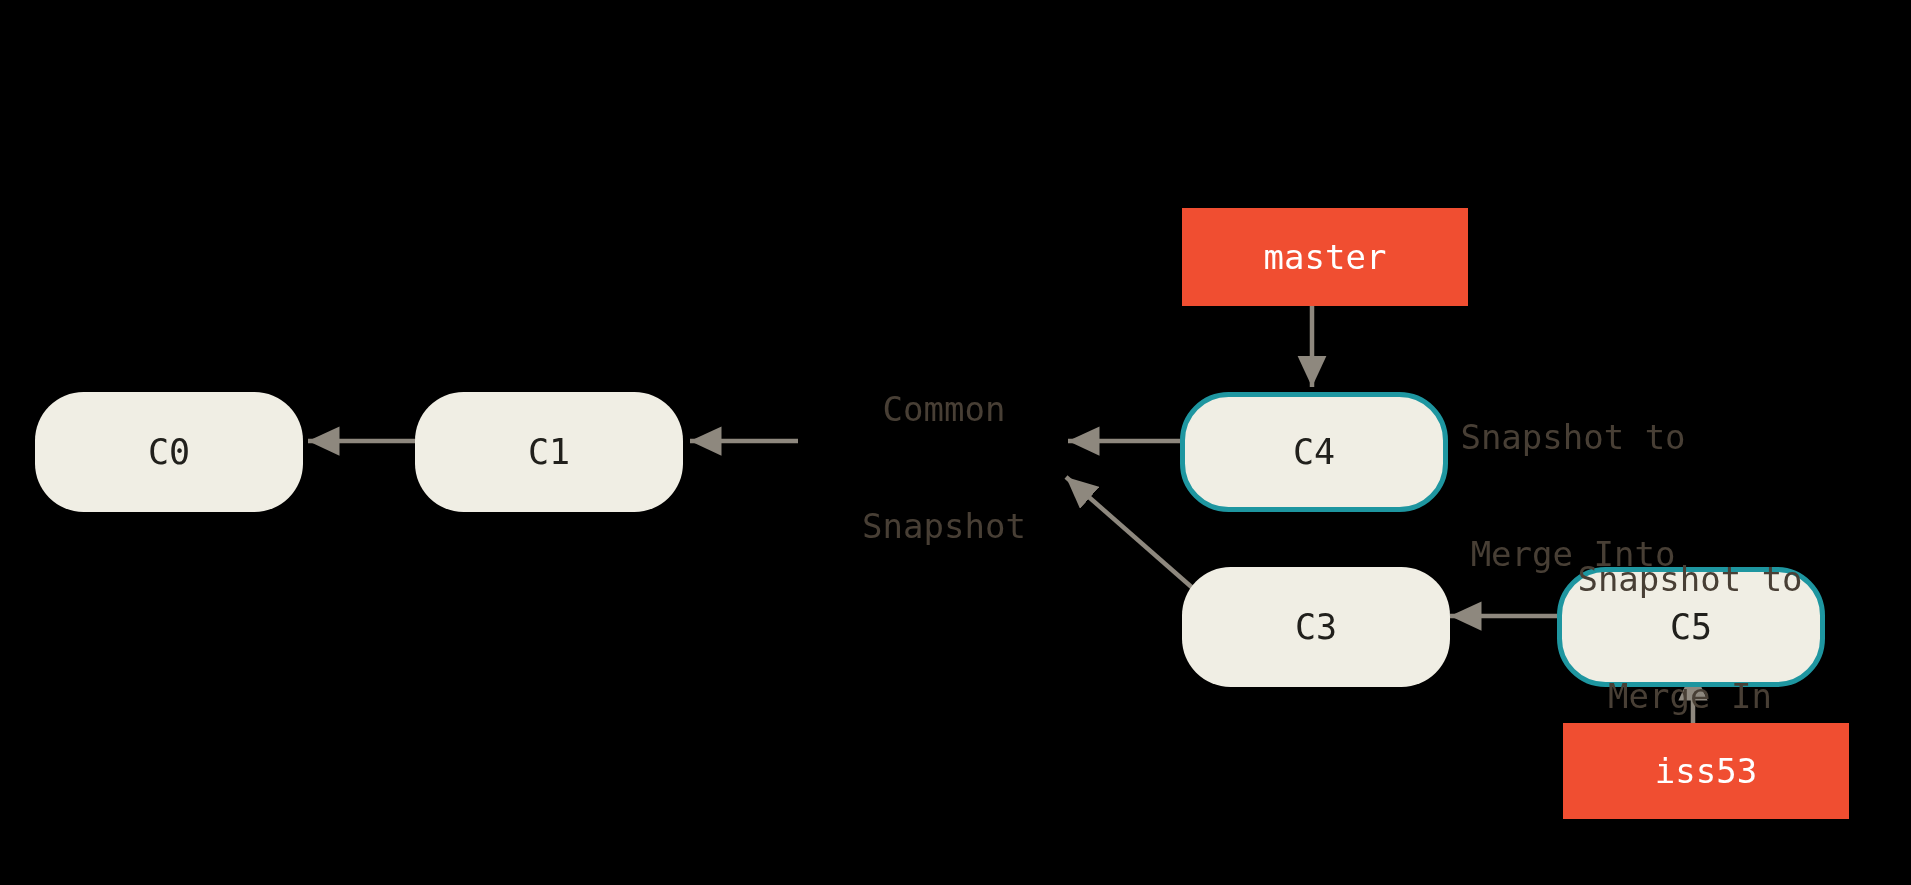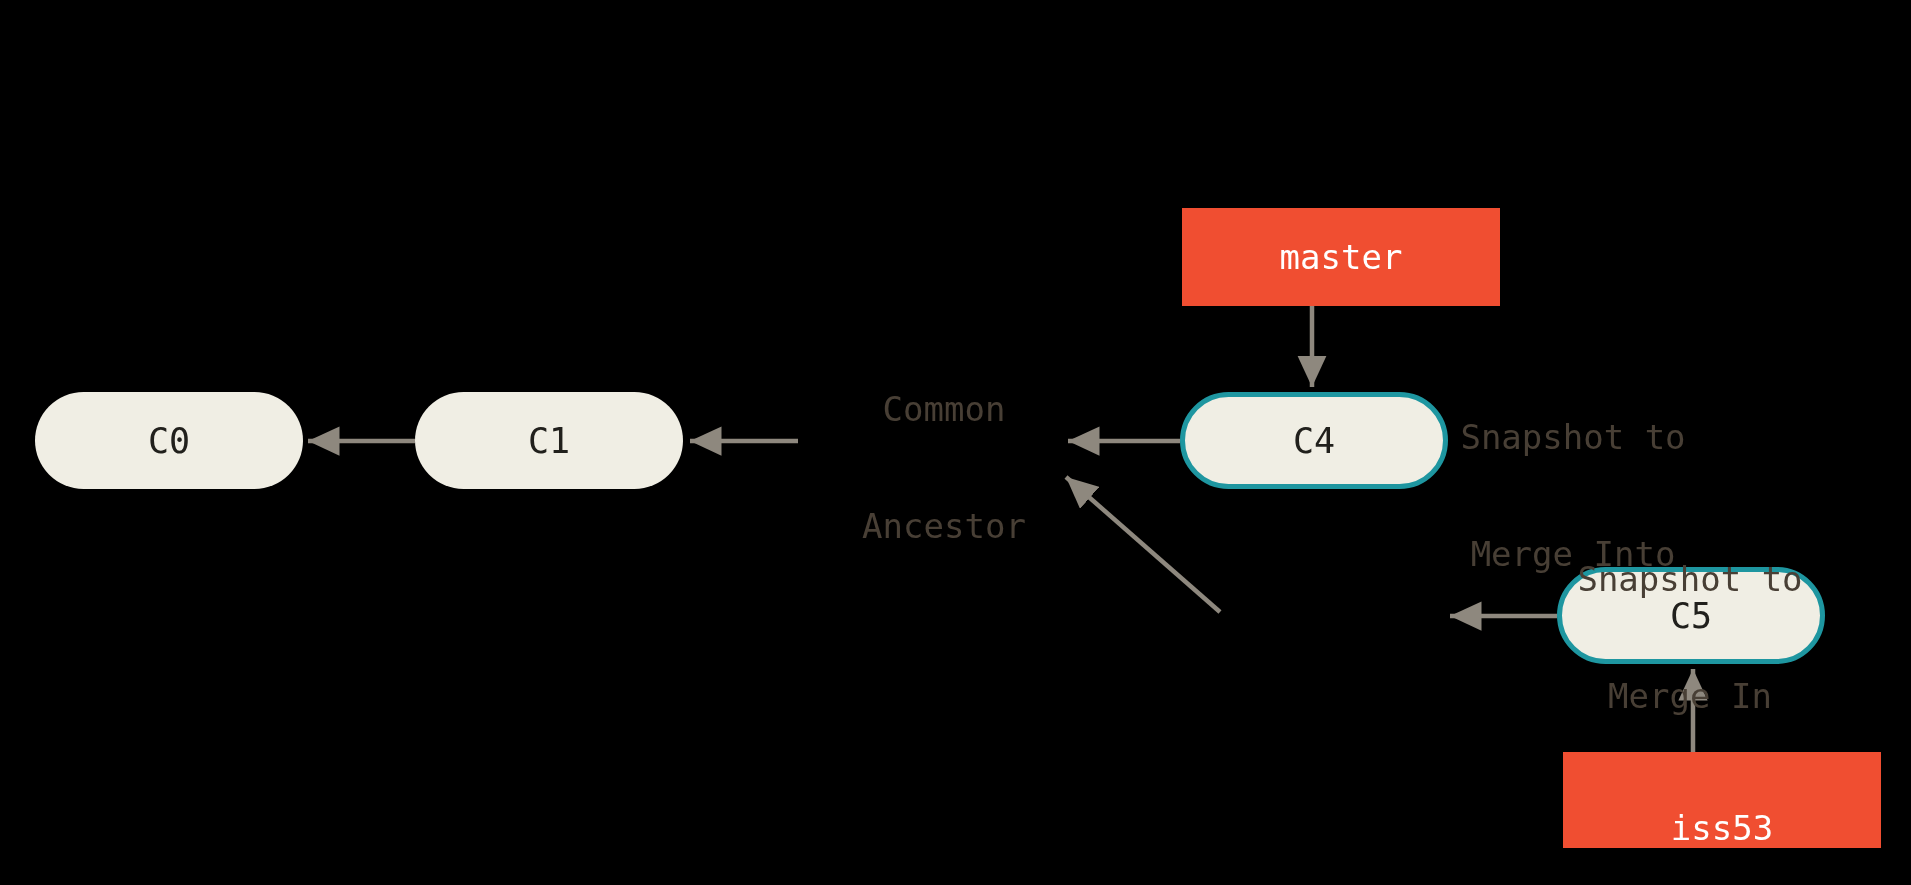--- a/index.html
+++ b/index.html
@@ -25,50 +25,50 @@
     position: absolute;
     left: 0; top: 0;
     width: 1911px; height: 885px;
   }
   .edges line { stroke: var(--arrow); stroke-width: 4.5; }
   .edges marker path { fill: var(--arrow); }
   .node {
     position: absolute;
     box-sizing: border-box;
     width: 268px;
-    height: 97px;
+    height: 120px;
     background: var(--node-fill);
     border-radius: 48.5px;
     display: flex;
     align-items: center;
     justify-content: center;
     color: var(--node-text);
     font-size: 35px;
   }
   .node.highlighted { border: 5px solid var(--node-highlight-border); }
   #node-c0 { left: 35px;  top: 392px; }
   #node-c1 { left: 415px; top: 392px; justify-content: center; }
   #node-c2 { left: 798px; top: 392px; }
   #node-c4 { left: 1180px; top: 392px; }
   #node-c3 { left: 1182px; top: 567px; }
   #node-c5 { left: 1557px; top: 567px; }
   .branch {
     position: absolute;
     box-sizing: border-box;
-    width: 318px;
+    width: 286px;
     height: 98px;
     background: var(--branch-fill);
     color: var(--branch-text);
     display: flex;
     align-items: center;
     justify-content: center;
     font-size: 34px;
   }
   #branch-master { left: 1182px; top: 208px; }
-  #branch-iss53  { left: 1563px; top: 752px; height: 96px; align-items: flex-end; }
+  #branch-iss53  { left: 1563px; top: 723px; height: 96px; }
   .annotation {
     position: absolute;
     transform: translateX(-50%);
     text-align: center;
     color: var(--annotation-text);
     font-size: 34px;
     line-height: 39px;
     white-space: pre;
   }
   #annotation-common-ancestor   { left: 932px;  top: 312px; margin-left: 12px; }
@@ -101,30 +101,33 @@
   <div class="branch" id="branch-iss53">
     <span>iss53</span>
   </div>
 
   <div class="node" id="node-c0">
     <span>C0</span>
   </div>
   <div class="node" id="node-c1">
     <span>C1</span>
   </div>
+  <div class="node" id="node-c3">
+    <span>C3</span>
+  </div>
   <div class="node highlighted" id="node-c4">
     <span>C4</span>
   </div>
   <div class="node highlighted" id="node-c5">
     <span>C5</span>
   </div>
 
   <div class="annotation" id="annotation-common-ancestor">
     <div>Common</div>
-    <div>Ancestor</div>
+    <div>Snapshot</div>
   </div>
   <div class="annotation" id="annotation-snapshot-merge-into">
     <div>Snapshot to</div>
     <div>Merge Into</div>
   </div>
   <div class="annotation" id="annotation-snapshot-merge-in">
     <div>Snapshot to</div>
     <div>Merge In</div>
   </div>
 

